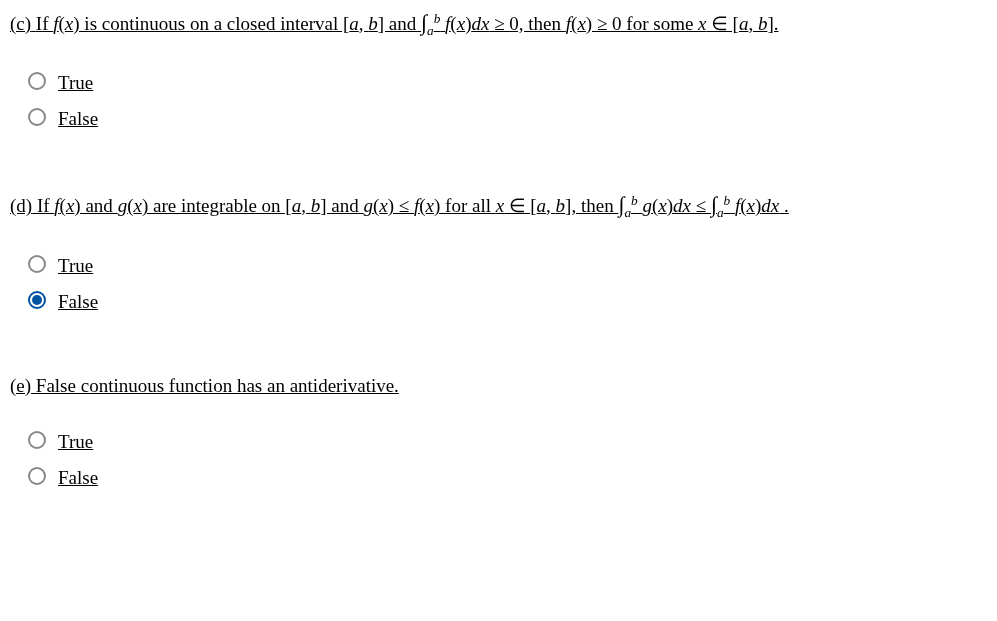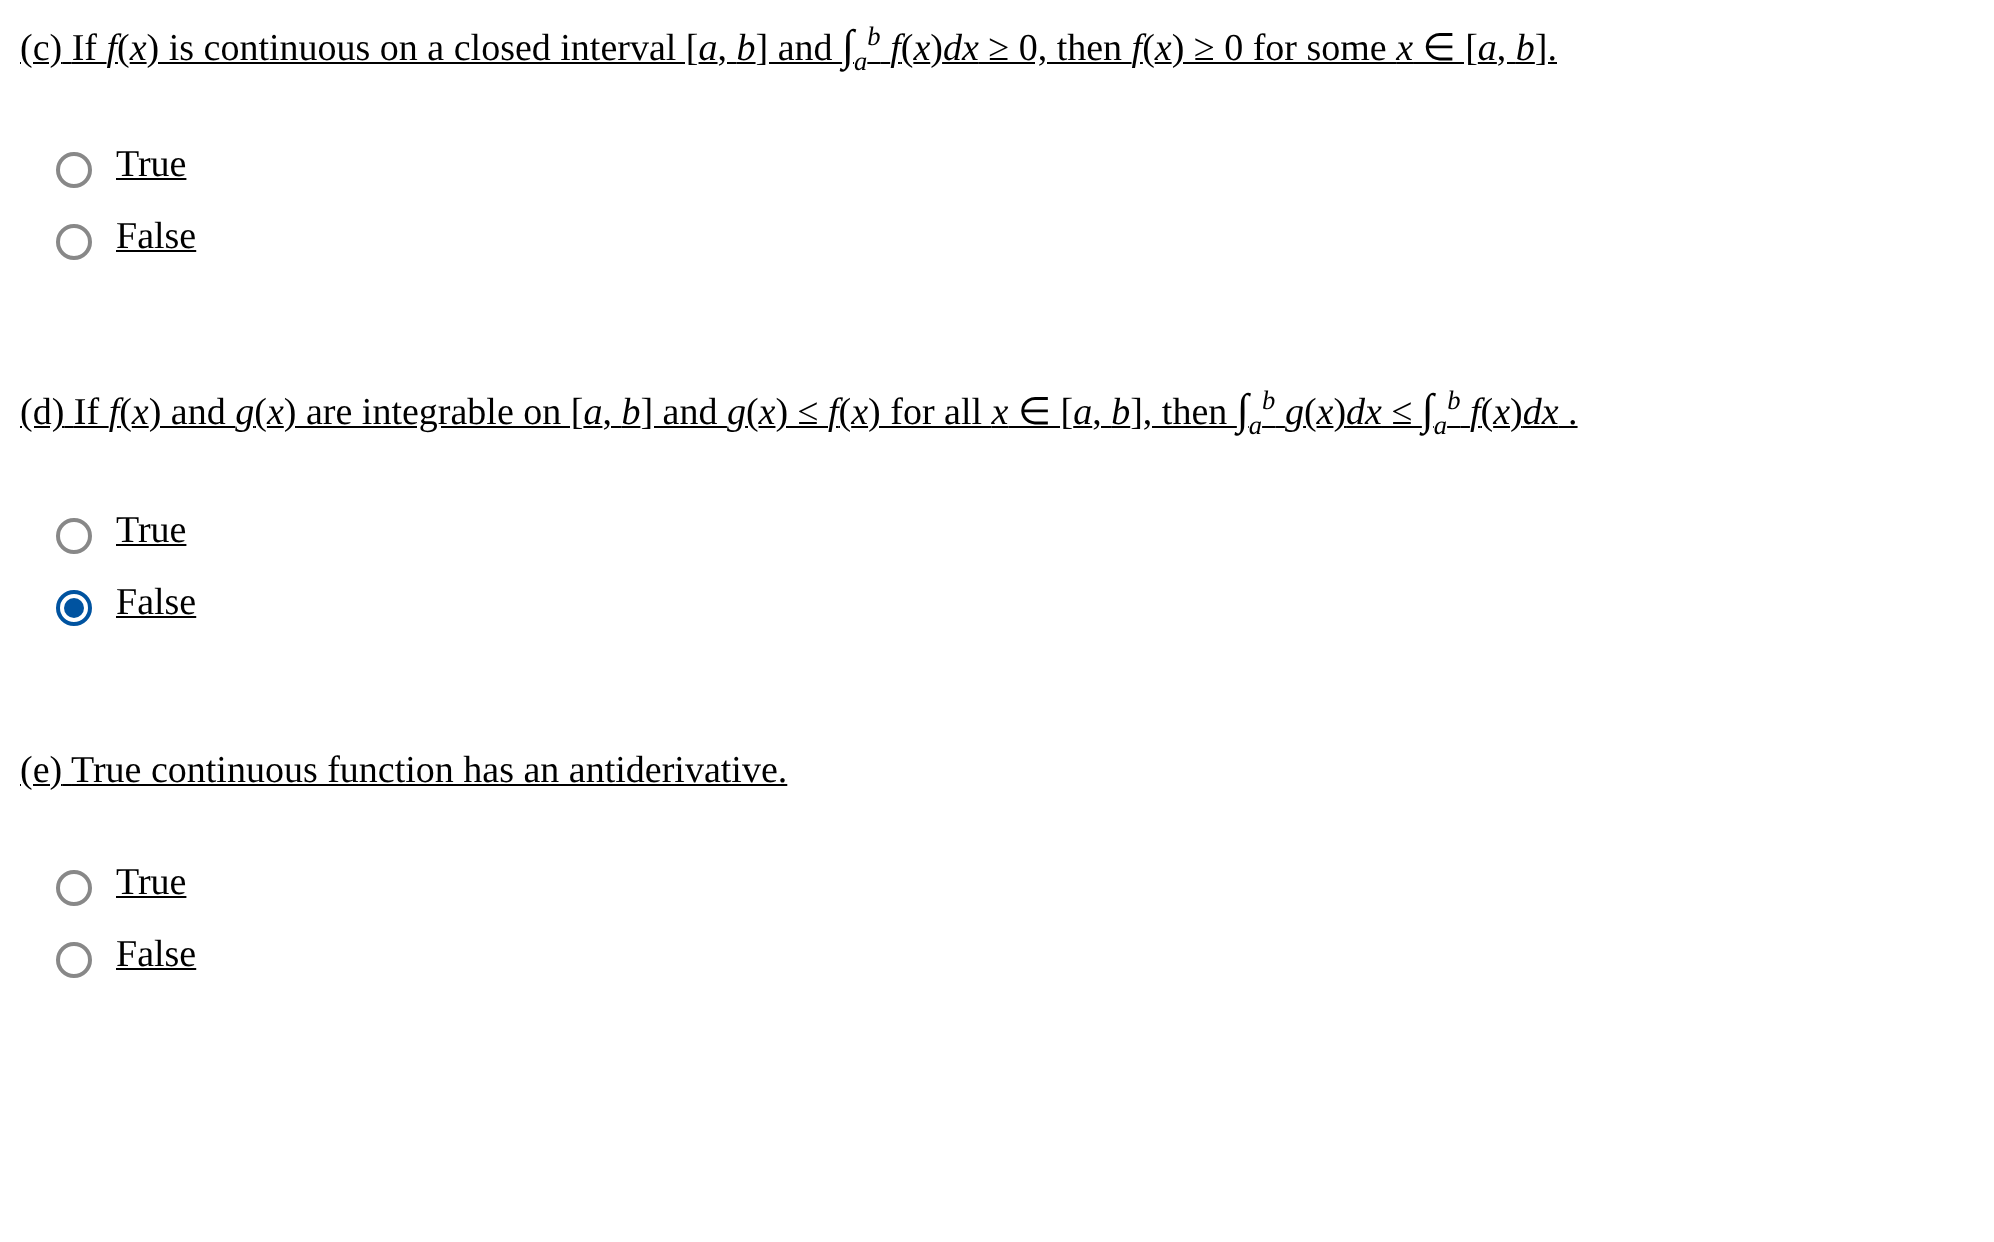--- a/index.html
+++ b/index.html
@@ -18,21 +18,21 @@
     .question-text {
       margin-bottom: 32px;
       line-height: 1.4;
     }
     .options {
       margin-left: 18px;
       margin-bottom: 60px;
     }
     .option-row {
       display: flex;
-      align-items: flex-end;
+      align-items: flex-start;
       margin-bottom: 14px;
     }
     .radio {
       width: 18px;
       height: 18px;
       border: 2px solid #888;
       border-radius: 50%;
       margin-right: 12px;
       flex-shrink: 0;
       position: relative;
@@ -111,21 +111,21 @@
     <div class="option-row">
       <div class="radio selected"></div>
       <span class="option-label">False</span>
     </div>
   </div>
 </div>
 
 <div class="section">
   <div class="question-text">
     <span>(e)</span>
-    <span>True continuous function has an antiderivative.</span>
+    <span>False continuous function has an antiderivative.</span>
   </div>
   <div class="options">
     <div class="option-row">
       <div class="radio"></div>
       <span class="option-label">True</span>
     </div>
     <div class="option-row">
       <div class="radio"></div>
       <span class="option-label">False</span>
     </div>

